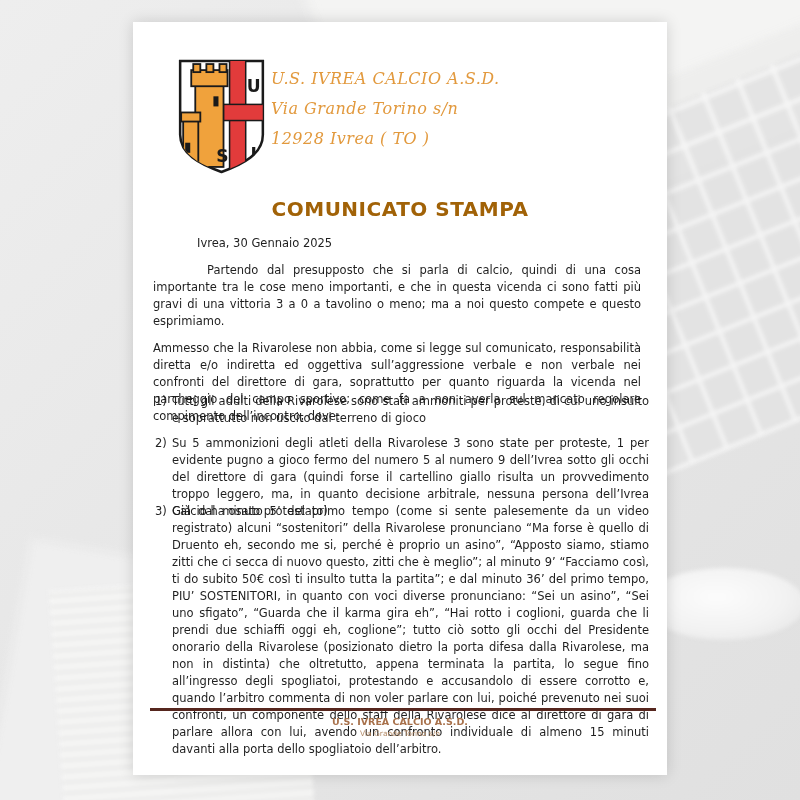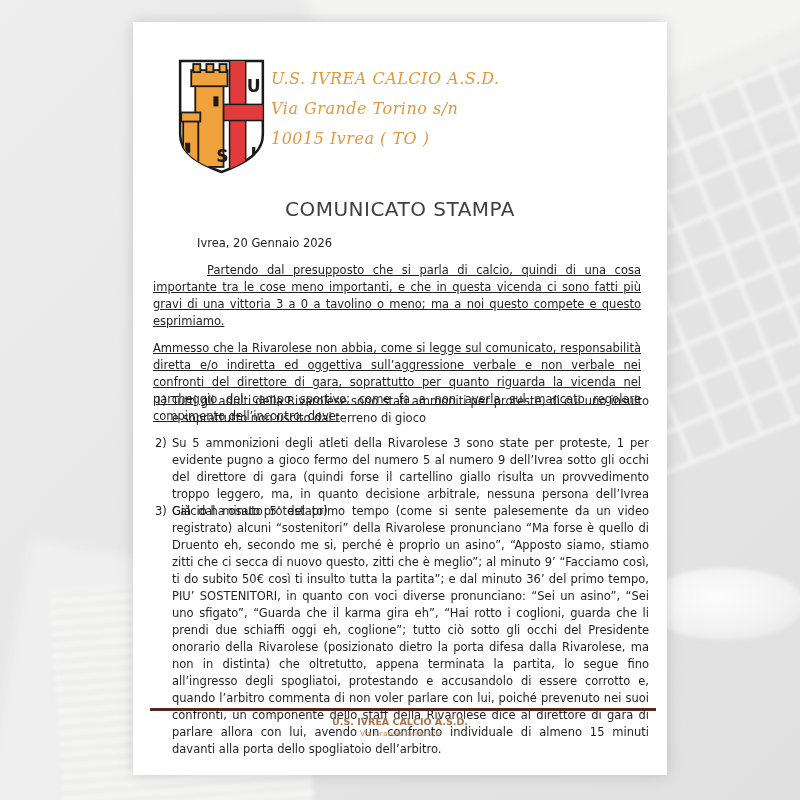--- a/index.html
+++ b/index.html
@@ -27,24 +27,24 @@
             background-image:repeating-linear-gradient(0deg,rgba(175,175,175,.30) 0 2px,rgba(0,0,0,0) 2px 11px);
             filter:blur(2px);opacity:.92;}
   
   .page{position:absolute;left:133px;top:22px;width:534px;height:753px;background:#ffffff;
         box-shadow:0 0 14px rgba(0,0,0,.15);color:#1f1f1f;}
   .crest{position:absolute;left:42px;top:36px;width:93px;height:117px;}
   .letterhead-text{position:absolute;left:138px;top:42px;
         font-family:"DejaVu Serif",serif;font-style:italic;
         font-size:16px;line-height:30px;color:#e2993d;letter-spacing:.5px;white-space:nowrap;}
   .doc-title{position:absolute;left:0;right:0;top:175px;text-align:center;
-        font-size:20px;letter-spacing:.5px;color:#404040;}
+        font-size:20px;letter-spacing:.5px;color:#a16207;font-weight:bold;}
   .dateline{position:absolute;left:64px;top:214px;font-size:11.5px;}
   .body-text{position:absolute;left:20px;width:488px;font-size:11.5px;line-height:17px;
-        text-align:justify;text-decoration:underline;}
+        text-align:justify;}
   .p1{top:240px;text-indent:54px;}
   .p2{top:318px;}
   .list-item{position:absolute;left:22px;width:494px;display:flex;
         font-size:11.5px;line-height:17px;}
   .li-marker{flex:0 0 17px;}
   .li-text{flex:1;text-align:justify;}
   .i1{top:371px;} .i2{top:413px;} .i3{top:481px;}
   .footer-rule{position:absolute;left:17px;top:686px;width:506px;height:3px;background:#56261e;}
   .footer-text{position:absolute;left:0;right:0;top:693px;text-align:center;}
   .footer-org{font-size:9.5px;font-weight:bold;color:#a8714b;line-height:13px;}
@@ -91,25 +91,25 @@
           <text x="78" y="34">U</text>
           <text x="47" y="103">S</text>
           <text x="78" y="101">I</text>
         </g>
       </g>
     </svg>
 
     <div class="letterhead-text">
       <div>U.S. IVREA CALCIO A.S.D.</div>
       <div>Via Grande Torino s/n</div>
-      <div>10015 Ivrea ( TO )</div>
+      <div>12928 Ivrea ( TO )</div>
     </div>
 
     <div class="doc-title">COMUNICATO STAMPA</div>
-    <div class="dateline">Ivrea, 20 Gennaio 2026</div>
+    <div class="dateline">Ivrea, 30 Gennaio 2025</div>
 
     <div class="body-text p1">Partendo dal presupposto che si parla di calcio, quindi di una cosa importante tra le cose meno importanti, e che in questa vicenda ci sono fatti più gravi di una vittoria 3 a 0 a tavolino o meno; ma a noi questo compete e questo esprimiamo.</div>
     <div class="body-text p2">Ammesso che la Rivarolese non abbia, come si legge sul comunicato, responsabilità diretta e/o indiretta ed oggettiva sull’aggressione verbale e non verbale nei confronti del direttore di gara, soprattutto per quanto riguarda la vicenda nel parcheggio del campo sportivo; come fa a non averla sul mancato regolare compimento dell’incontro, dove:</div>
 
     <div class="list-item i1">
       <span class="li-marker">1)</span>
       <span class="li-text">Tutti gli adulti della Rivarolese sono stati ammoniti per proteste, di cui uno insulto e soprattutto non uscito dal terreno di gioco</span>
     </div>
     <div class="list-item i2">
       <span class="li-marker">2)</span>

